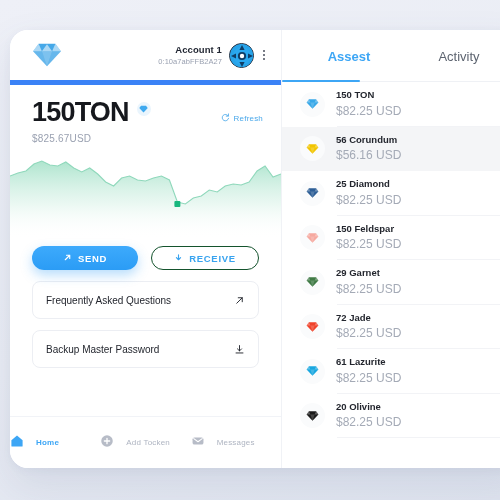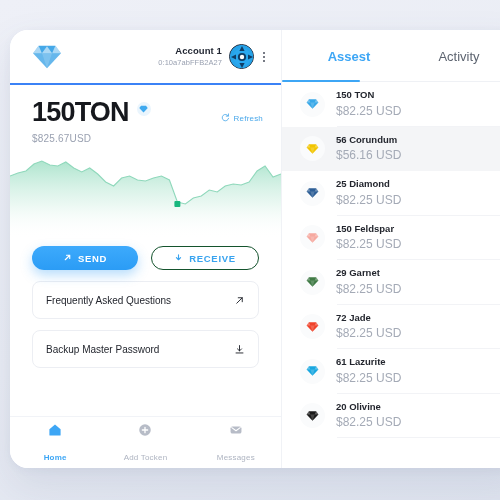--- a/index.html
+++ b/index.html
@@ -36,21 +36,21 @@
     flex: 0 0 272px;
     border-right: 1px solid #f0f2f6;
   }
 
   
   .wallet-header {
     height: 55px;
     display: flex;
     align-items: center;
     padding: 0 14px 0 22px;
-    border-bottom: 2px solid #3b82f6;
+    border-bottom: 5px solid #3b82f6;
   }
   .logo-diamond { width: 30px; height: 26px; display:block; }
   .header-right {
     margin-left: auto;
     display: flex;
     align-items: center;
     gap: 7px;
   }
   .acct-text { text-align: right; line-height: 1.25; }
   .acct-name {
@@ -136,21 +136,21 @@
   .link-card-icon { margin-left: auto; color: #23262e; display:flex; }
 
   
   .bottom-nav {
     position: absolute; left: 0; right: 0; bottom: 0;
     height: 52px;
     border-top: 1px solid #f1f3f7;
     display: flex; align-items: center;
   }
   .nav-item {
-    flex: 1; display: flex; flex-direction: column;
+    flex: 1; display: flex; flex-direction: row;
     align-items: center; gap: 12px; cursor: pointer;
   }
   .nav-label { font-size: 8px; color: #aeb4c1; letter-spacing:.2px; }
   .nav-item.active .nav-label { color: #3da6f5; font-weight: bold; }
 
   
   .assets {
     flex: 1;
     height: 100%;
     background: #ffffff;

